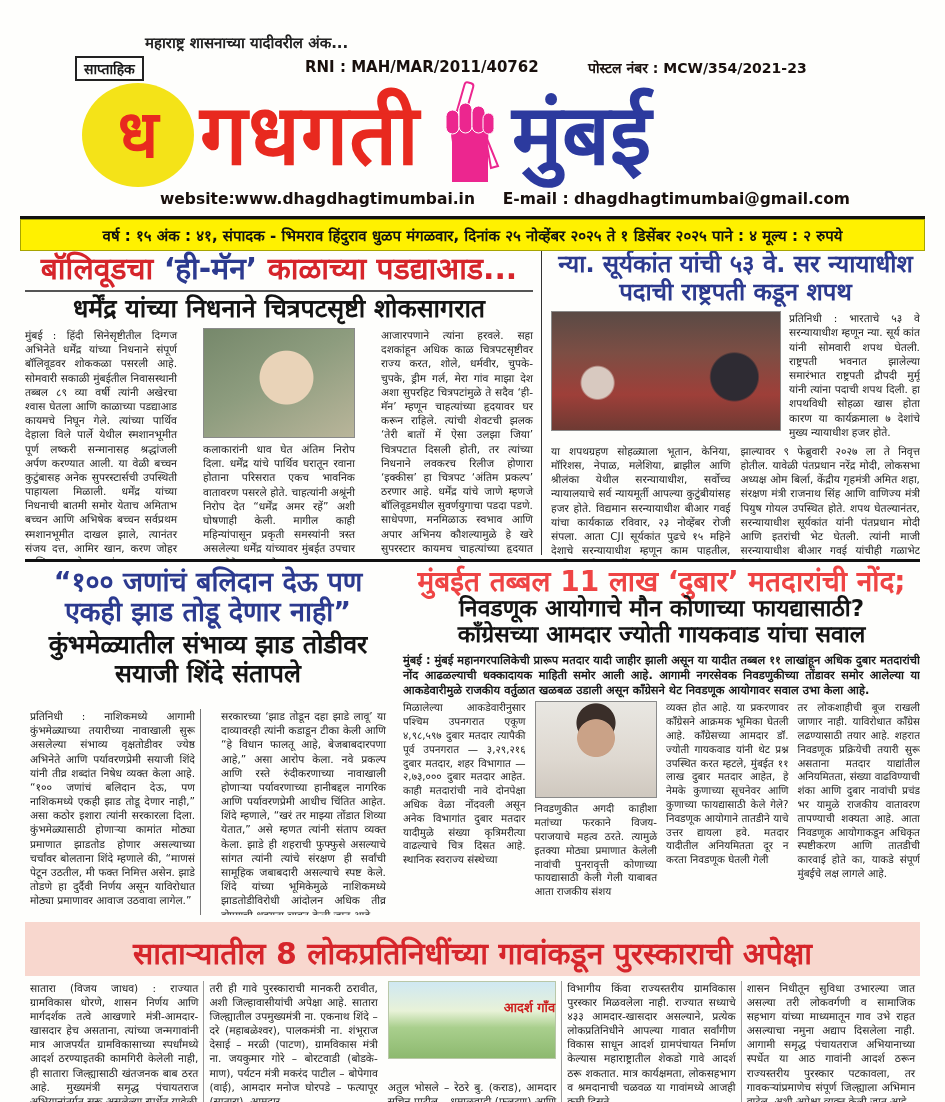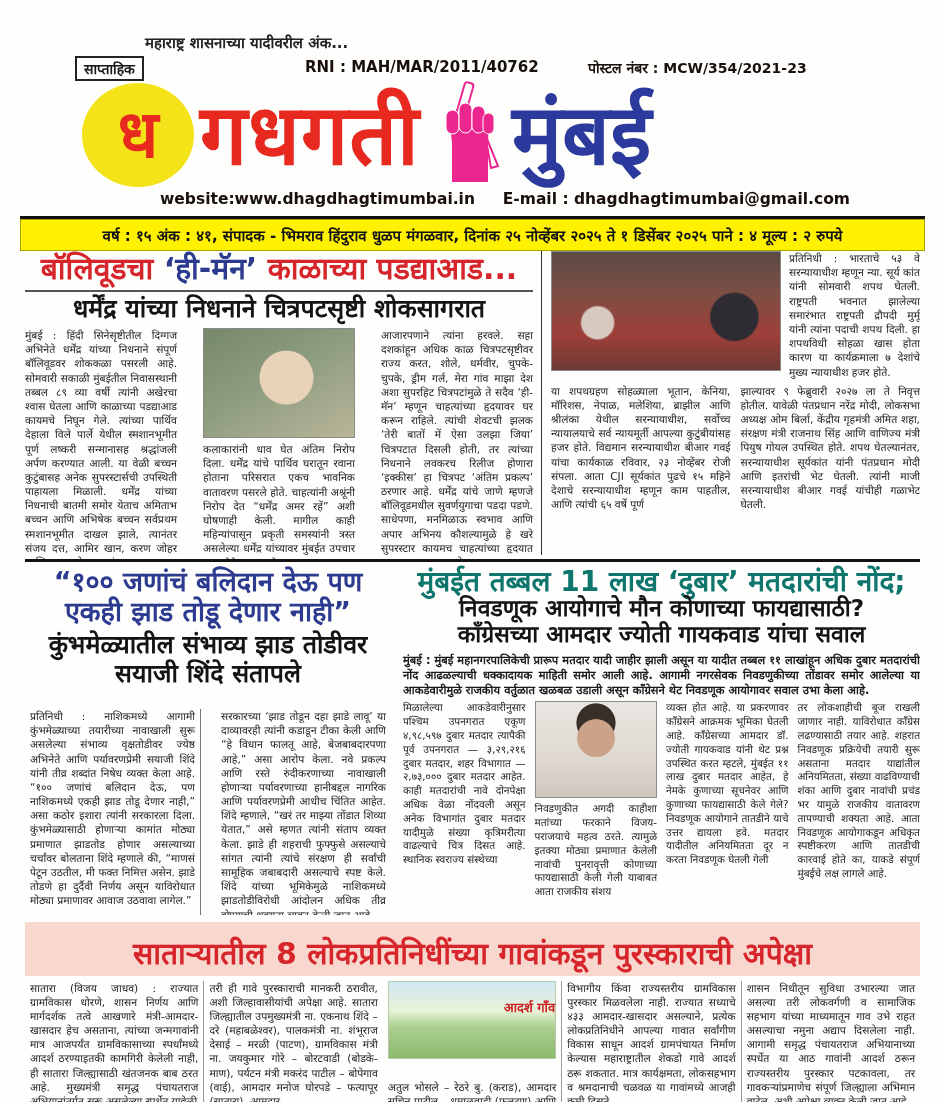--- a/index.html
+++ b/index.html
@@ -53,21 +53,21 @@
 
   
   .section2{display:flex;height:348px;overflow:hidden;padding-top:5px;}
   .a3{width:366px;flex:0 0 auto;}
   .a3-headline{color:#2c3a8f;font-size:27px;font-weight:bold;text-align:center;line-height:1.12;}
   .a3-subhead{color:#141414;font-size:25px;font-weight:bold;text-align:center;line-height:1.15;margin:4px 0 20px;}
   .a3-cols{display:flex;}
   .a3-cols>div{flex:1;padding:0 5px;}
   .a3-cols>div+div{border-left:1px solid #777;padding-left:20px;}
   .a4{flex:1;padding-left:12px;}
-  .a4-headline{color:#0f766e;font-size:28px;font-weight:bold;text-align:center;line-height:1.05;}
+  .a4-headline{color:#ef4444;font-size:28px;font-weight:bold;text-align:center;line-height:1.05;}
   .a4-subhead{color:#141414;font-size:23px;font-weight:bold;text-align:center;line-height:1.12;}
   .a4-lead{font-weight:bold;font-size:11.4px;line-height:1.3;text-align:justify;margin:5px 0 4px;}
   .a4-cols{display:flex;gap:9px;}
   .a4-cols>div{flex:1;}
   .a4-col2 .a4-photo{height:95px;margin-bottom:4px;background:
       radial-gradient(circle at 50% 38%, #caa287 0 22%, transparent 23%),
       radial-gradient(circle at 50% 22%, #3a2e29 0 20%, transparent 21%),
       linear-gradient(180deg,#e9e7e2 0%,#ded8d0 60%,#cfc8bf 100%);}
   .a4-cols .bodytext2{font-size:10.3px;}
 
@@ -138,20 +138,21 @@
           <div class="bodytext">मुंबई : हिंदी सिनेसृष्टीतील दिग्गज अभिनेते धर्मेंद्र यांच्या निधनाने संपूर्ण बॉलिवूडवर शोककळा पसरली आहे. सोमवारी सकाळी मुंबईतील निवासस्थानी तब्बल ८९ व्या वर्षी त्यांनी अखेरचा श्वास घेतला आणि काळाच्या पडद्याआड कायमचे निघून गेले. त्यांच्या पार्थिव देहाला विले पार्ले येथील स्मशानभूमीत पूर्ण लष्करी सन्मानासह श्रद्धांजली अर्पण करण्यात आली. या वेळी बच्चन कुटुंबासह अनेक सुपरस्टार्सची उपस्थिती पाहायला मिळाली. धर्मेंद्र यांच्या निधनाची बातमी समोर येताच अमिताभ बच्चन आणि अभिषेक बच्चन सर्वप्रथम स्मशानभूमीत दाखल झाले, त्यानंतर संजय दत्त, आमिर खान, करण जोहर आणि इतर अनेक नामवंत</div>
           <div>
             <div class="a1-photo photo"></div>
             <div class="bodytext">कलाकारांनी धाव घेत अंतिम निरोप दिला. धर्मेंद्र यांचे पार्थिव घरातून रवाना होताना परिसरात एकच भावनिक वातावरण पसरले होते. चाहत्यांनी अश्रूंनी निरोप देत “धर्मेंद्र अमर रहें” अशी घोषणाही केली. मागील काही महिन्यांपासून प्रकृती समस्यांनी त्रस्त असलेल्या धर्मेंद्र यांच्यावर मुंबईत उपचार सुरू होते. पण अखेर</div>
           </div>
           <div class="bodytext">आजारपणाने त्यांना हरवले. सहा दशकांहून अधिक काळ चित्रपटसृष्टीवर राज्य करत, शोले, धर्मवीर, चुपके-चुपके, ड्रीम गर्ल, मेरा गांव माझा देश अशा सुपरहिट चित्रपटांमुळे ते सदैव ‘ही-मॅन’ म्हणून चाहत्यांच्या हृदयावर घर करून राहिले. त्यांची शेवटची झलक ‘तेरी बातों में ऐसा उलझा जिया’ चित्रपटात दिसली होती, तर त्यांच्या निधनाने लवकरच रिलीज होणारा ‘इक्कीस’ हा चित्रपट ‘अंतिम प्रकल्प’ ठरणार आहे. धर्मेंद्र यांचे जाणे म्हणजे बॉलिवूडमधील सुवर्णयुगाचा पडदा पडणे. साधेपणा, मनमिळाऊ स्वभाव आणि अपार अभिनय कौशल्यामुळे हे खरे सुपरस्टार कायमच चाहत्यांच्या हृदयात धगधगत राहणार आहेत.</div>
         </div>
       </div>
 
       <div class="a2">
+        <div class="a2-headline">न्या. सूर्यकांत यांची ५३ वे. सर न्यायाधीश पदाची राष्ट्रपती कडून शपथ</div>
         <div class="a2-top">
           <div class="a2-photo photo"></div>
           <div class="a2-intro bodytext">प्रतिनिधी : भारताचे ५३ वे सरन्यायाधीश म्हणून न्या. सूर्य कांत यांनी सोमवारी शपथ घेतली. राष्ट्रपती भवनात झालेल्या समारंभात राष्ट्रपती द्रौपदी मुर्मू यांनी त्यांना पदाची शपथ दिली. हा शपथविधी सोहळा खास होता कारण या कार्यक्रमाला ७ देशांचे मुख्य न्यायाधीश हजर होते.</div>
         </div>
         <div class="a2-cols">
           <div class="bodytext">या शपथग्रहण सोहळ्याला भूतान, केनिया, मॉरिशस, नेपाळ, मलेशिया, ब्राझील आणि श्रीलंका येथील सरन्यायाधीश, सर्वोच्च न्यायालयाचे सर्व न्यायमूर्ती आपल्या कुटुंबीयांसह हजर होते. विद्यमान सरन्यायाधीश बीआर गवई यांचा कार्यकाळ रविवार, २३ नोव्हेंबर रोजी संपला. आता CJI सूर्यकांत पुढचे १५ महिने देशाचे सरन्यायाधीश म्हणून काम पाहतील, आणि त्यांची ६५ वर्षे पूर्ण</div>
           <div class="bodytext">झाल्यावर ९ फेब्रुवारी २०२७ ला ते निवृत्त होतील. यावेळी पंतप्रधान नरेंद्र मोदी, लोकसभा अध्यक्ष ओम बिर्ला, केंद्रीय गृहमंत्री अमित शहा, संरक्षण मंत्री राजनाथ सिंह आणि वाणिज्य मंत्री पियुष गोयल उपस्थित होते. शपथ घेतल्यानंतर, सरन्यायाधीश सूर्यकांत यांनी पंतप्रधान मोदी आणि इतरांची भेट घेतली. त्यांनी माजी सरन्यायाधीश बीआर गवई यांचीही गळाभेट घेतली.</div>
         </div>
       </div>
     </div>

